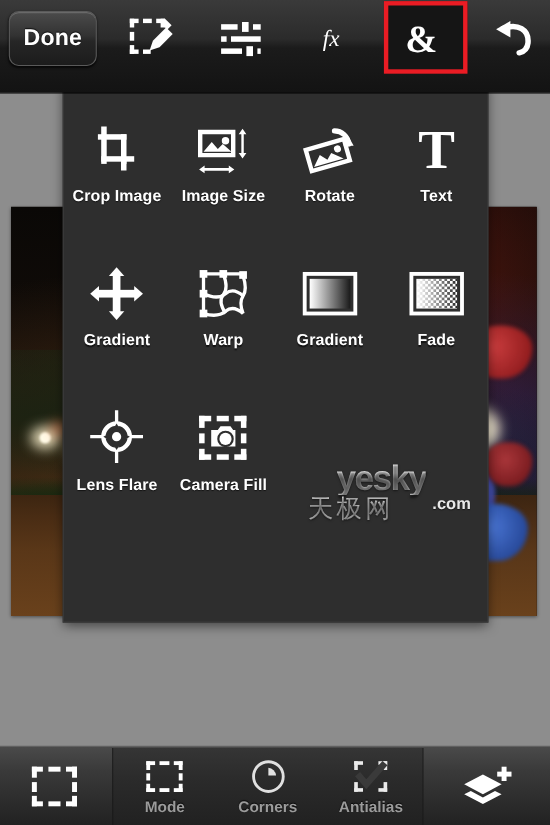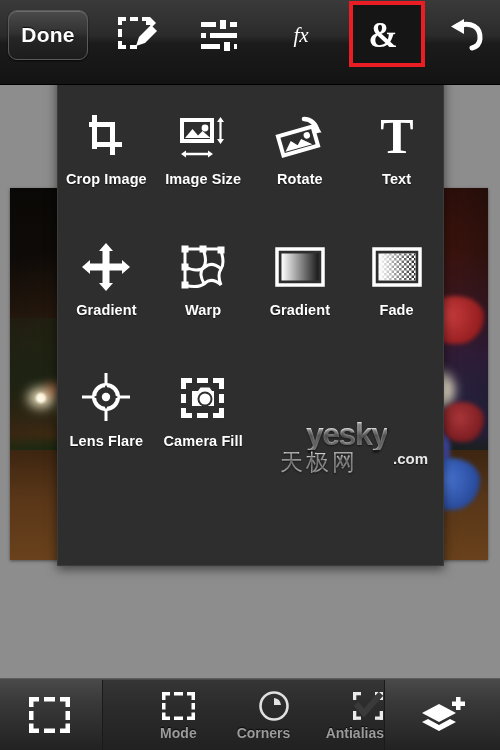--- a/index.html
+++ b/index.html
@@ -198,21 +198,21 @@
     cursor:pointer;
   }
   #bottom-center-group{
     position:absolute;left:102px;top:1px;width:283px;height:70px;
     background:linear-gradient(to bottom,#353535 0%,#2b2b2b 40%,#212121 100%);
     border-left:1px solid #1a1a1a;border-right:1px solid #1a1a1a;
     display:flex;align-items:stretch;
     box-sizing:border-box;
   }
   .bottom-seg{
-    flex:1;display:flex;flex-direction:column;align-items:flex-end;justify-content:center;
+    flex:1;display:flex;flex-direction:column;align-items:center;justify-content:center;
     cursor:pointer;
   }
   .bottom-seg .seg-icon{height:32px;display:flex;align-items:center;justify-content:center;}
   .bottom-seg .seg-label{
     color:#9b9b9b;font-size:14px;font-weight:bold;margin-top:3px;
     text-shadow:0 -1px 1px rgba(0,0,0,.8);
   }
   #bottom-right-tool{
     position:absolute;right:0;top:1px;width:114px;height:70px;
     display:flex;align-items:center;justify-content:center;

